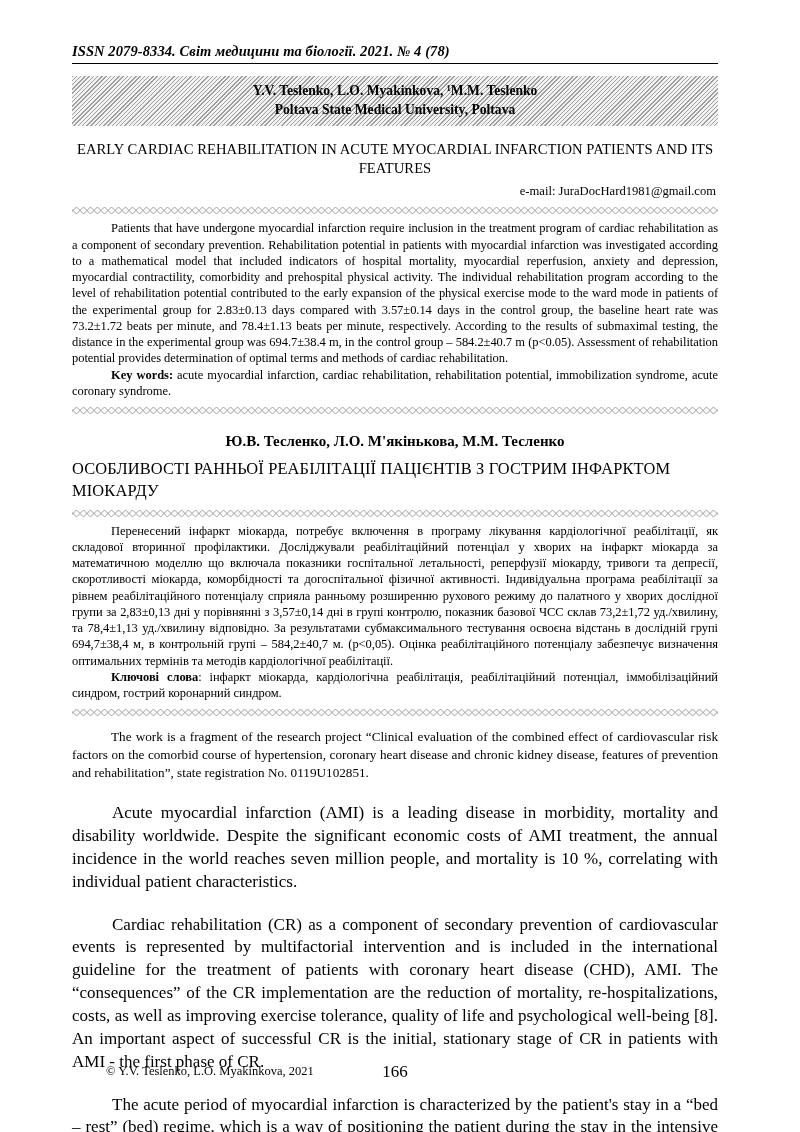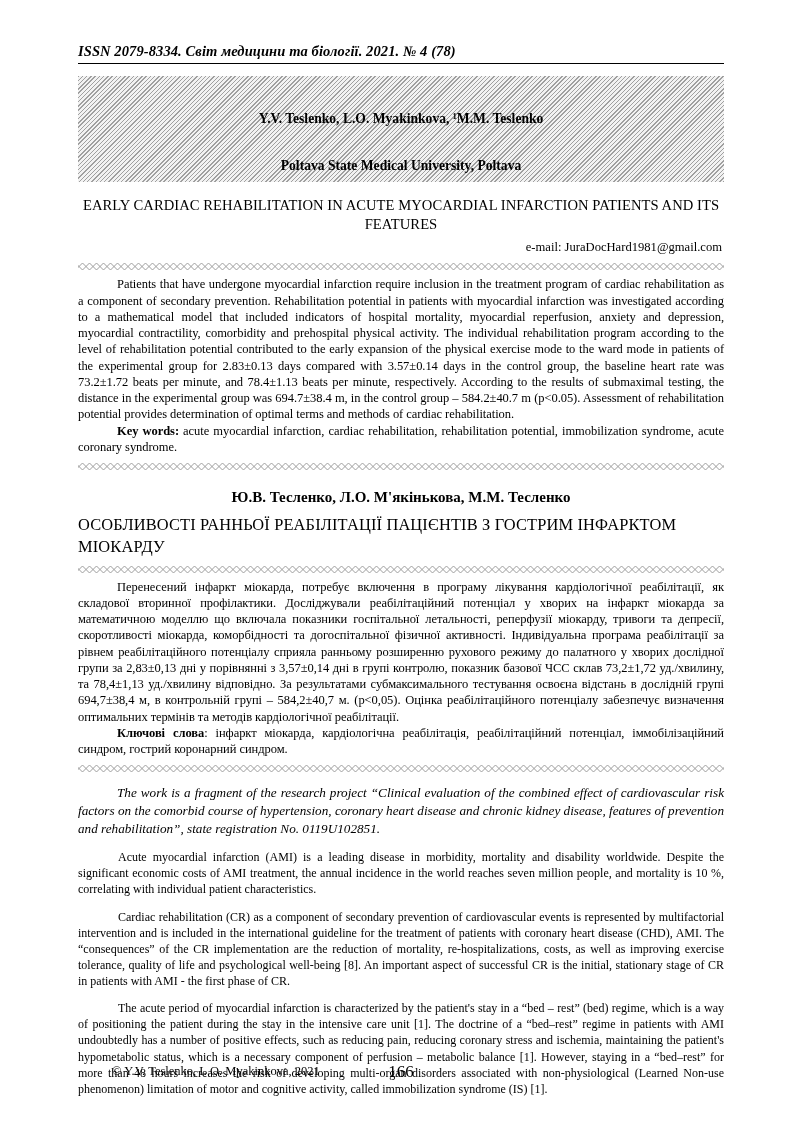--- a/index.html
+++ b/index.html
@@ -10,21 +10,21 @@
   body {
     width: 800px;
     height: 1132px;
     position: relative;
     font-family: "Liberation Serif", "DejaVu Serif", serif;
     color: #000000;
     overflow: hidden;
   }
   .page {
     position: absolute;
-    left: 78px;
+    left: 72px;
     top: 0;
     width: 646px;
     height: 1132px;
   }
 
   
   .runhead {
     font-style: italic;
     font-weight: bold;
     font-size: 14.5px;
@@ -57,21 +57,21 @@
     background-color: #f2f2f2;
     background-image:
       repeating-linear-gradient(
         135deg,
         rgba(0,0,0,0.34) 0px,
         rgba(0,0,0,0.34) 1px,
         rgba(0,0,0,0) 1px,
         rgba(0,0,0,0) 3px
       );
   }
-  .authorblock .ln { display: block; margin-top: 28px; }
+  .authorblock .ln { display: block; }
 
   
   .title-en {
     margin-top: 14px;
     text-align: center;
     font-weight: normal;
     font-size: 14.6px;
     line-height: 1.3;
     letter-spacing: 0.05px;
   }
@@ -123,31 +123,30 @@
     text-align: left;
     font-weight: normal;
     font-size: 16.4px;
     line-height: 1.32;
     letter-spacing: 0.15px;
   }
 
   
   .funding {
     margin-top: 11px;
-    font-style: italic;
     font-size: 13.2px;
     line-height: 1.36;
     text-align: justify;
     text-indent: 39px;
   }
 
   
   .body-p {
-    margin-top: 11px;
-    font-size: 12px;
+    margin-top: 20px;
+    font-size: 17px;
     line-height: 1.345;
     text-align: justify;
     text-indent: 40px;
   }
   .body-p:first-of-type { margin-top: 9px; }
 
   
   .footer {
     position: absolute;
     left: 0;

